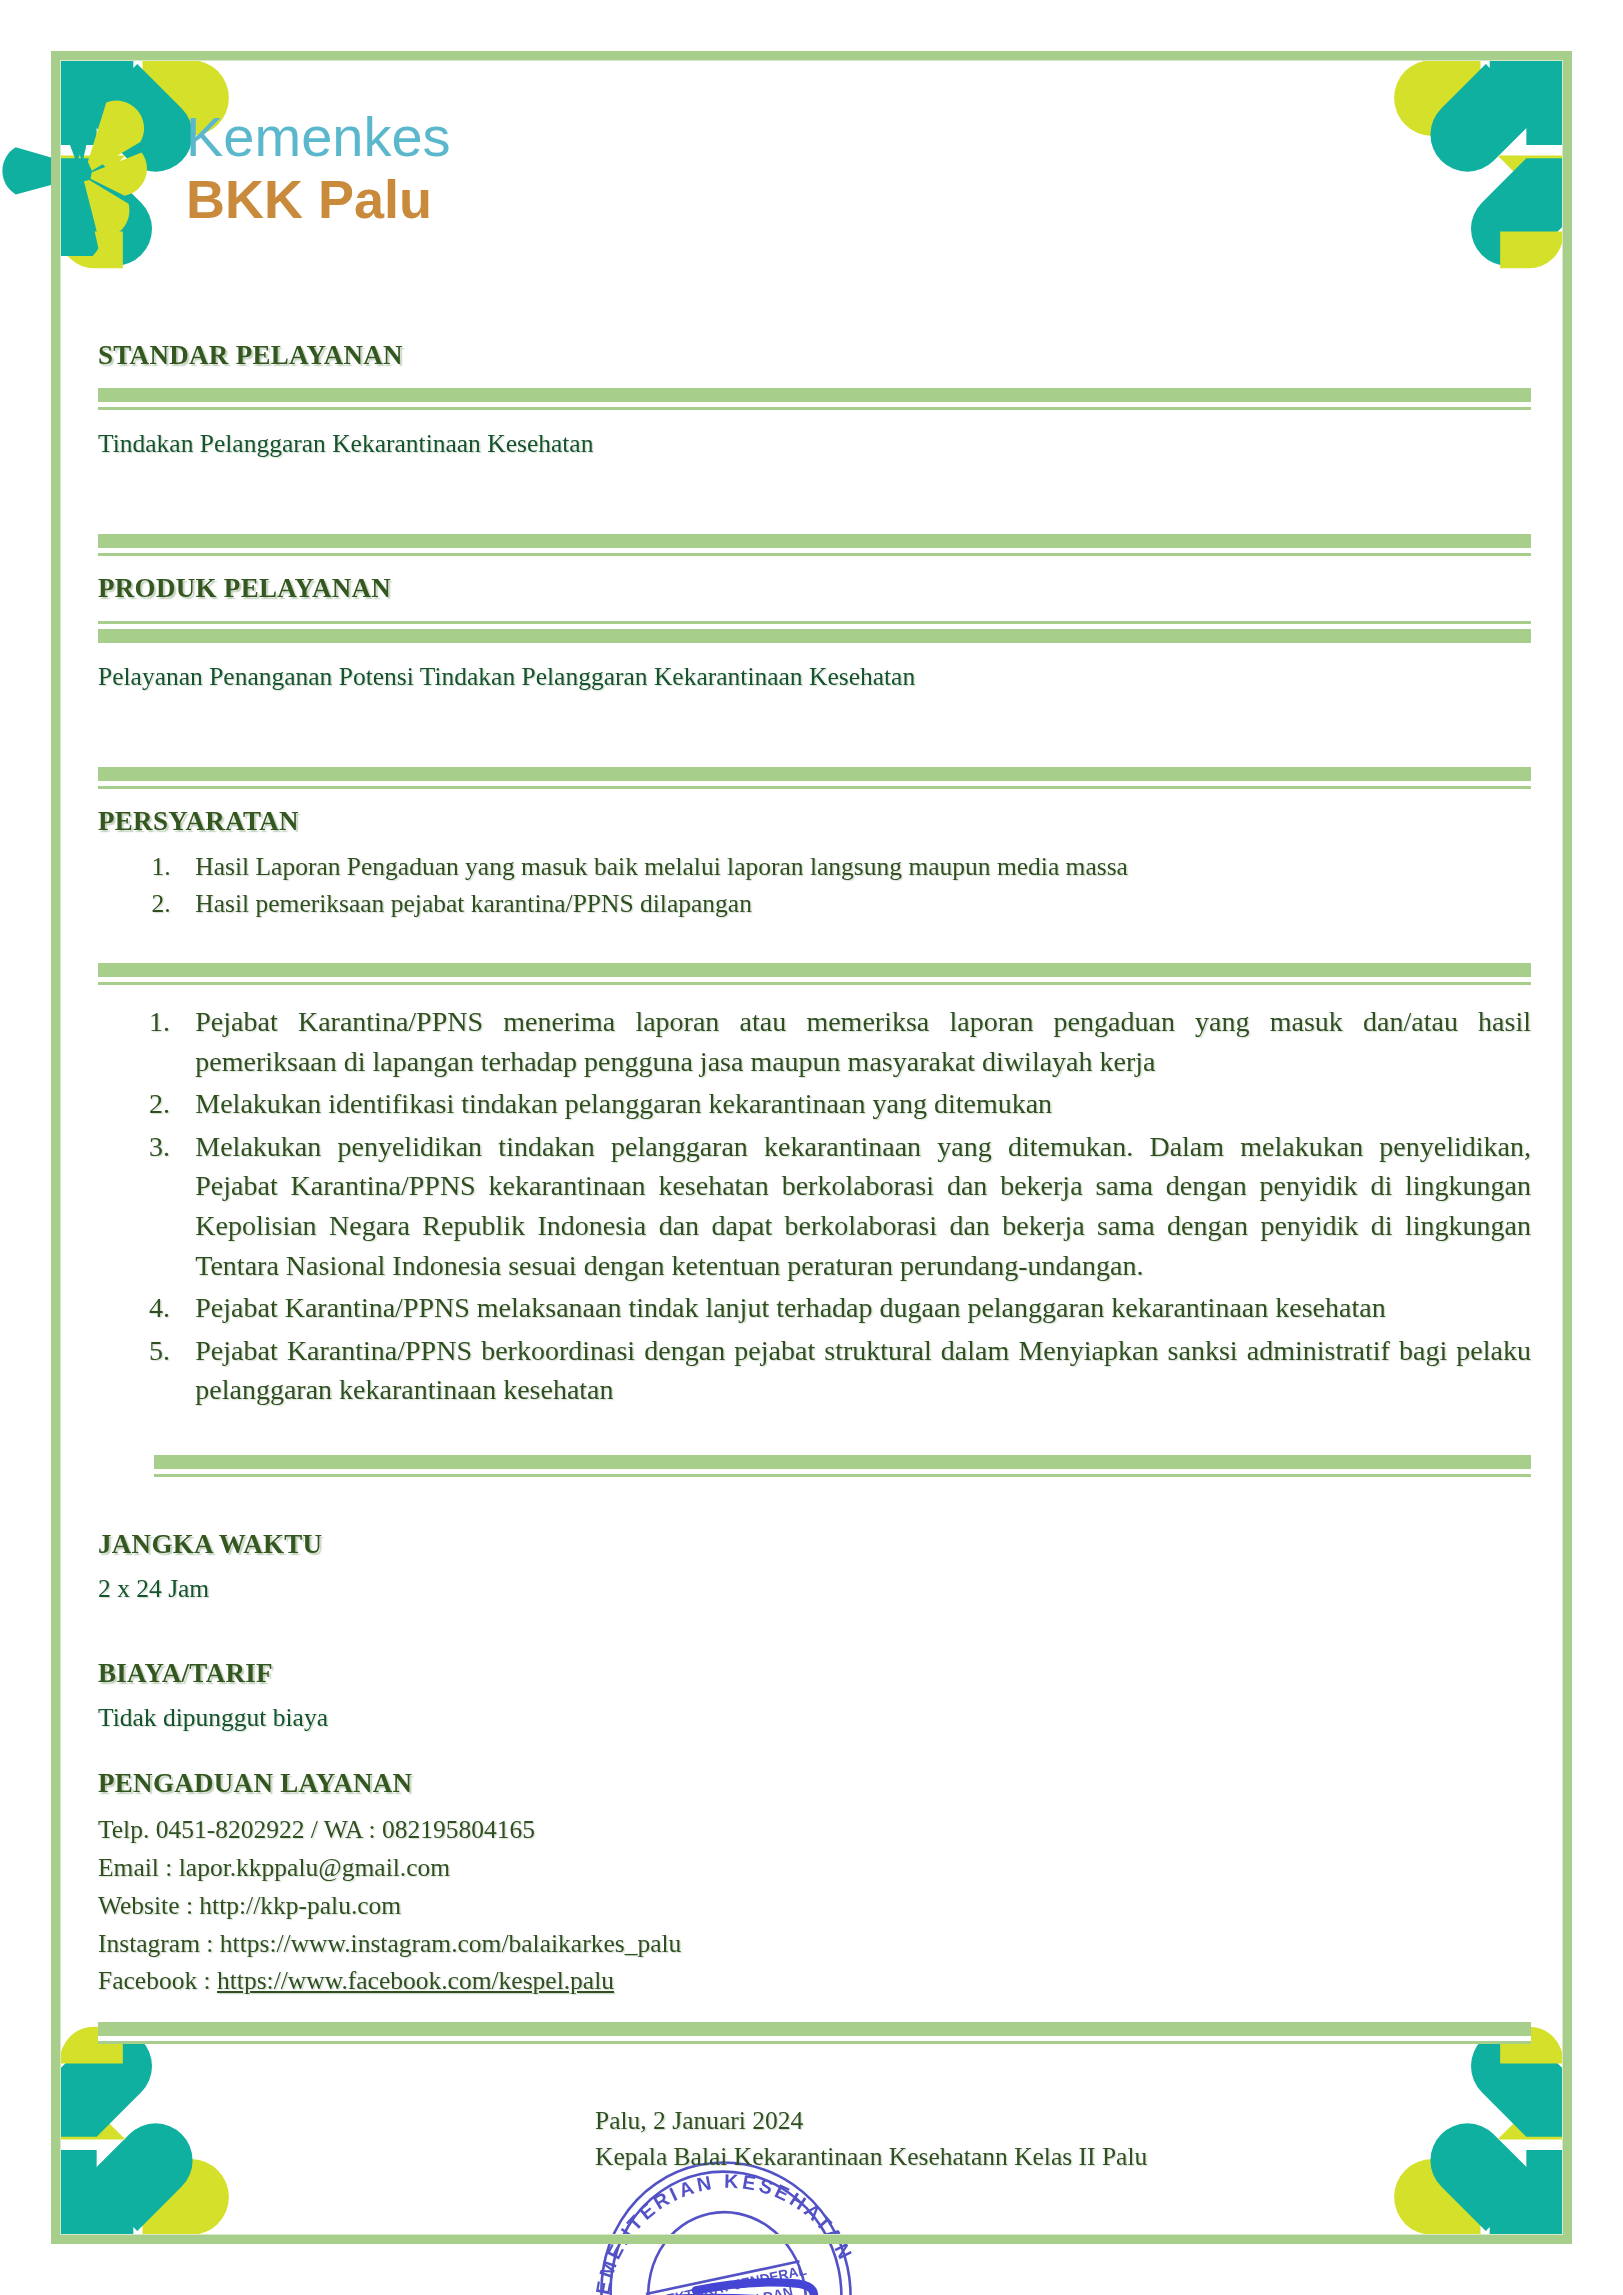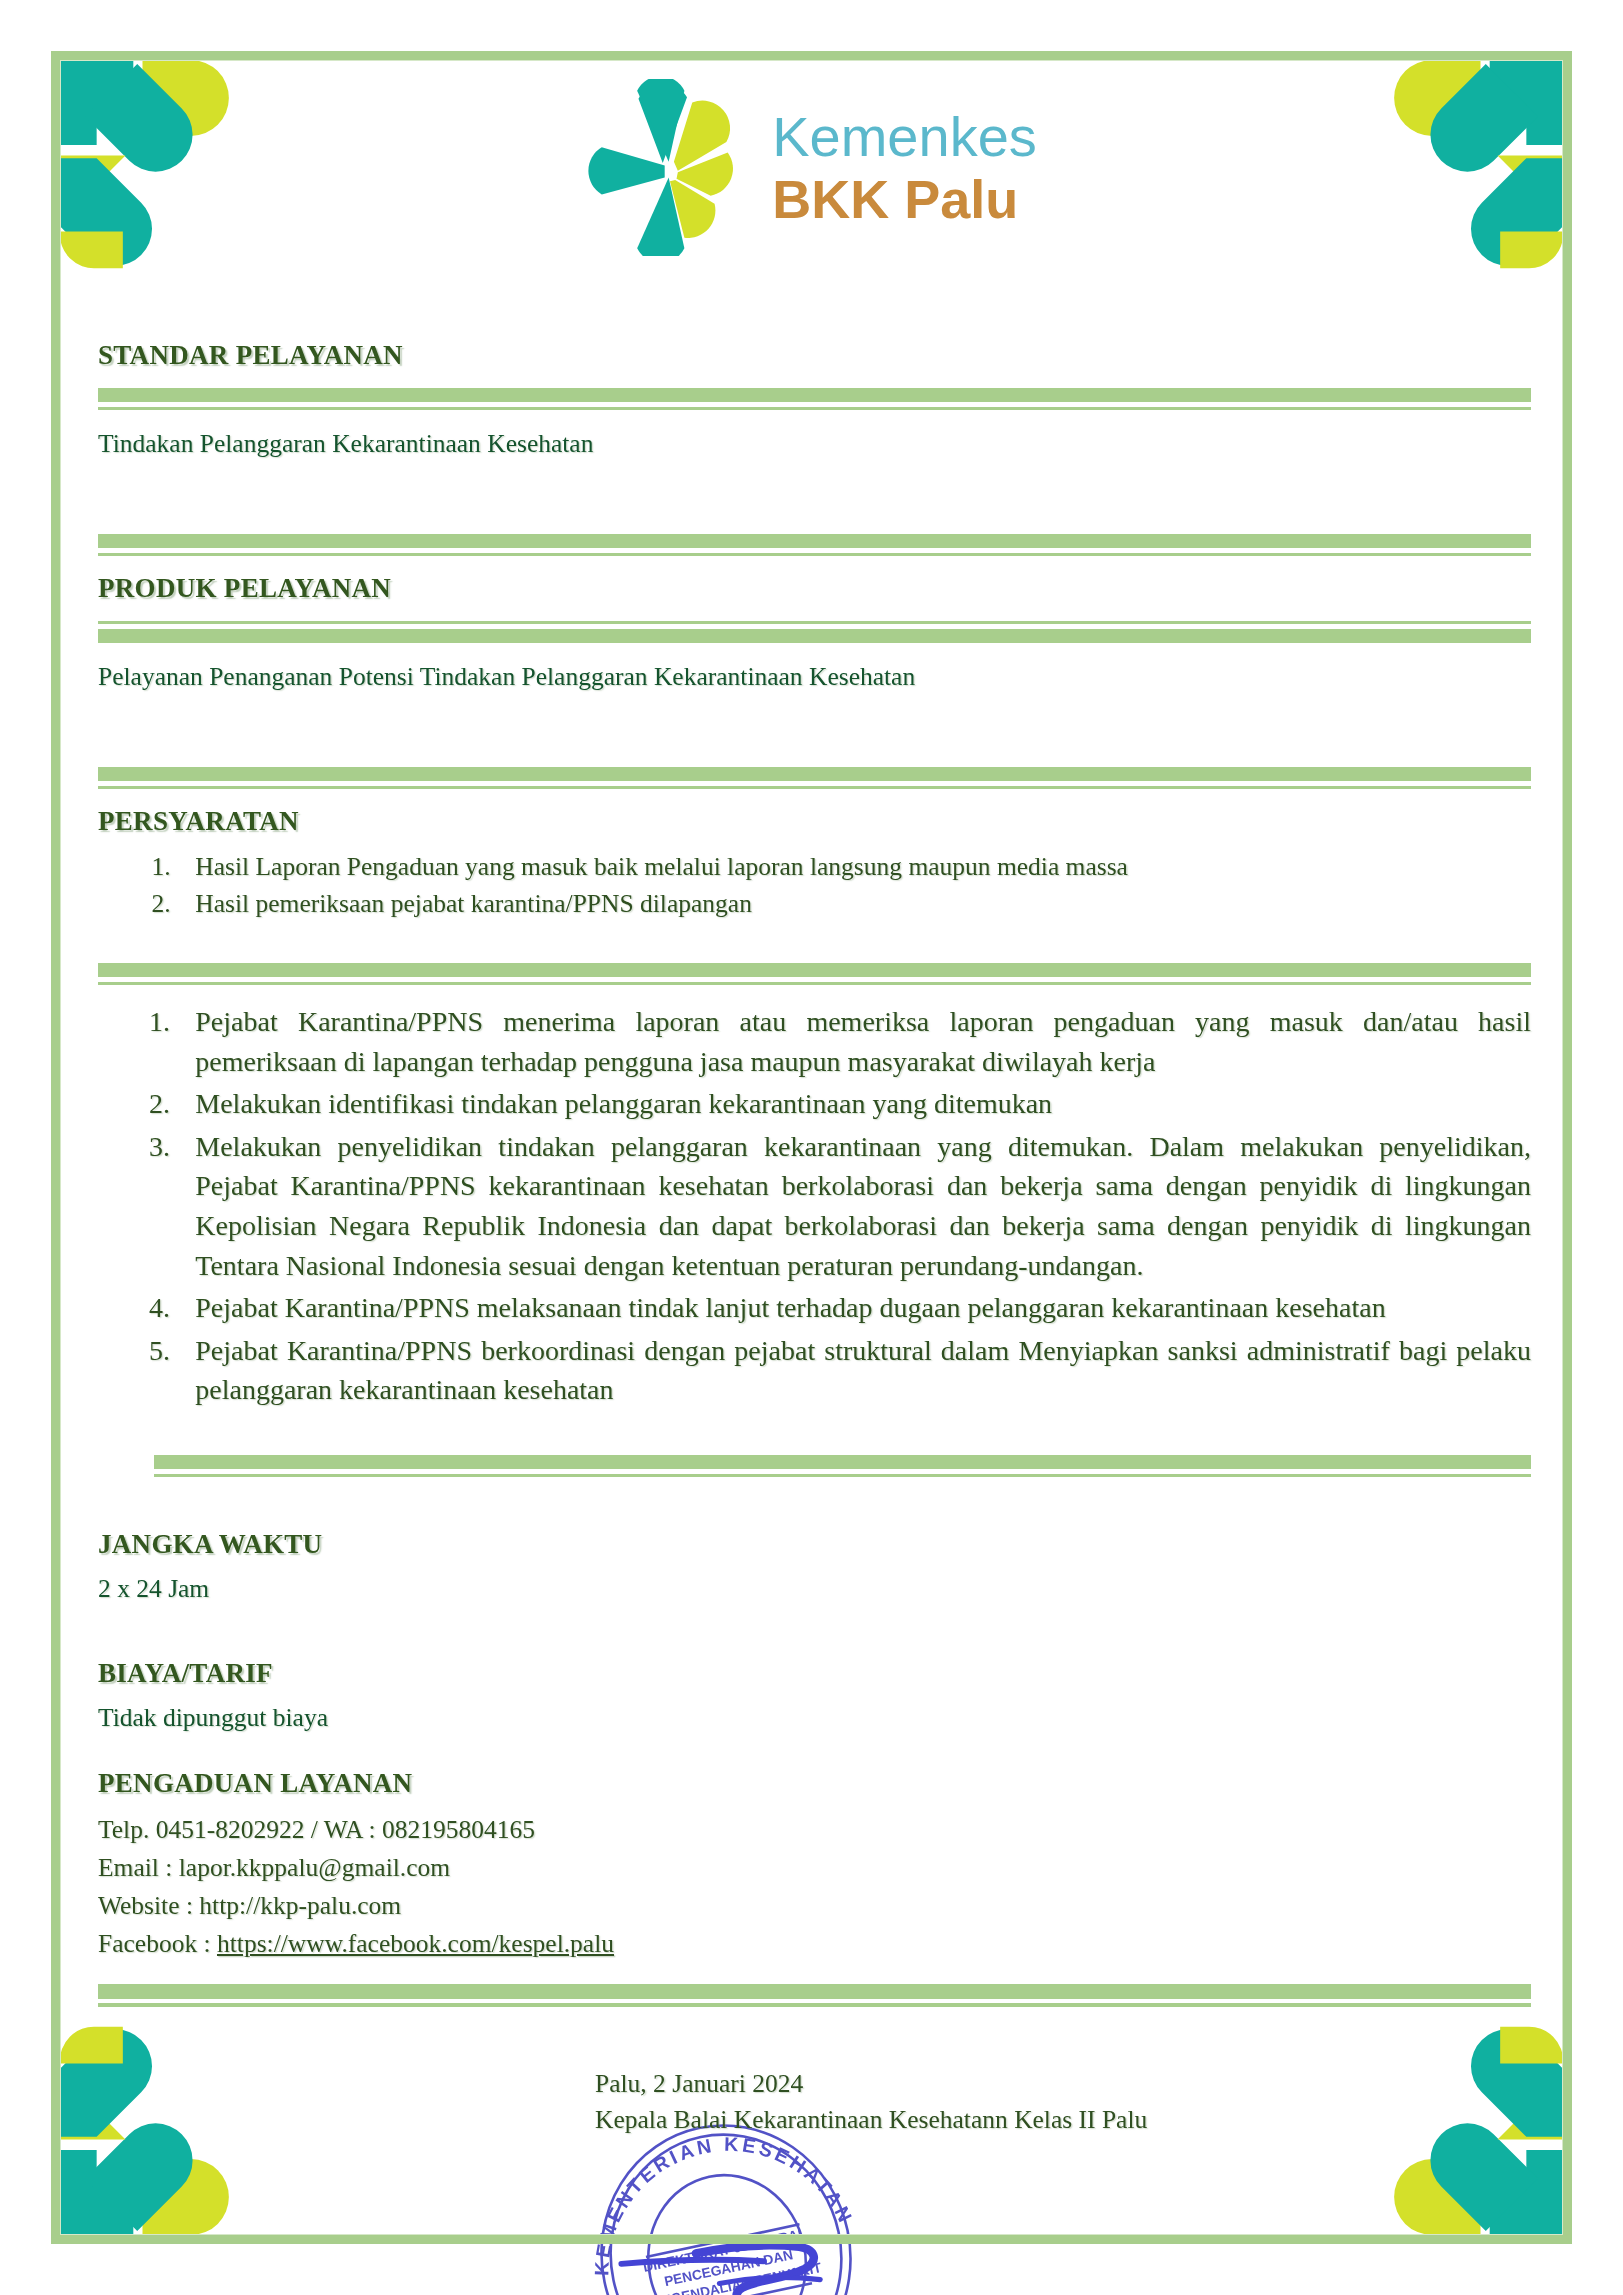--- a/index.html
+++ b/index.html
@@ -56,21 +56,21 @@
   .corner-tr { right: 60px; top: 60px;  transform: scaleX(-1); }
   .corner-bl { left: 60px;  bottom: 60px; transform: scaleY(-1); }
   .corner-br { right: 60px; bottom: 60px; transform: scale(-1,-1); }
 
   
   .logo-wrap {
     position: absolute;
     left: 0; right: 0;
     top: 79px;
     display: flex;
-    justify-content: center;
+    justify-content: flex-start;
     align-items: center;
     z-index: 4;
   }
   .logo-mark { width: 164px; height: 177px; }
   .logo-text { margin-left: 22px; line-height: 1.0; }
   .logo-line1 {
     font-family: "Liberation Sans", "DejaVu Sans", sans-serif;
     font-size: 56px;
     color: #5bb8cc;
     letter-spacing: 0px;
@@ -360,20 +360,21 @@
     <div class="spacer-18"></div>
     <p class="body-text">Tidak dipunggut biaya</p>
 
     <div class="spacer-50"></div>
 
     <h2 class="section-head">PENGADUAN LAYANAN</h2>
     <div class="spacer-18"></div>
     <div class="contact-line">Telp. 0451-8202922 / WA : 082195804165</div>
     <div class="contact-line">Email : lapor.kkppalu@gmail.com</div>
     <div class="contact-line">Website : http://kkp-palu.com</div>
+    <div class="contact-line">Instagram : https://www.instagram.com/balaikarkes_palu</div>
     <div class="contact-line"><span>Facebook : </span><span class="u-link">https://www.facebook.com/kespel.palu</span></div>
 
     <div class="spacer-34"></div>
     <div class="sep">
       <div class="bar"></div>
         <div class="gap"></div>
         <div class="thin"></div>
     </div>
 
     <div class="sign-block">

